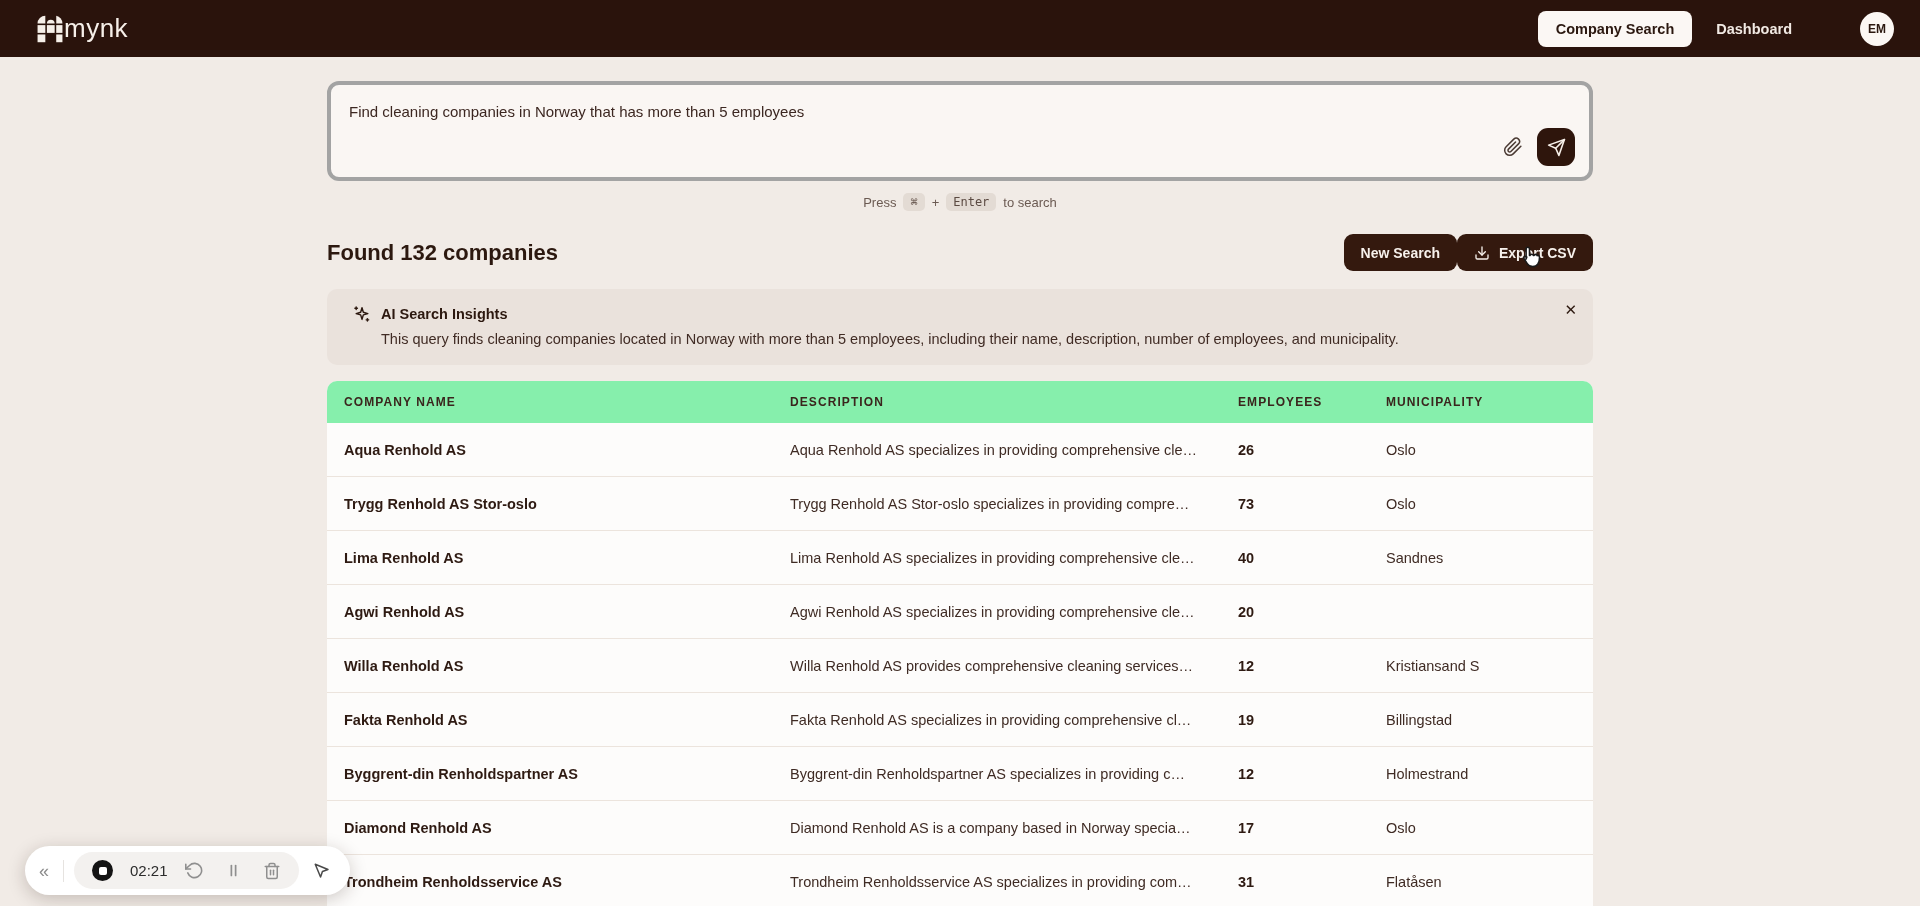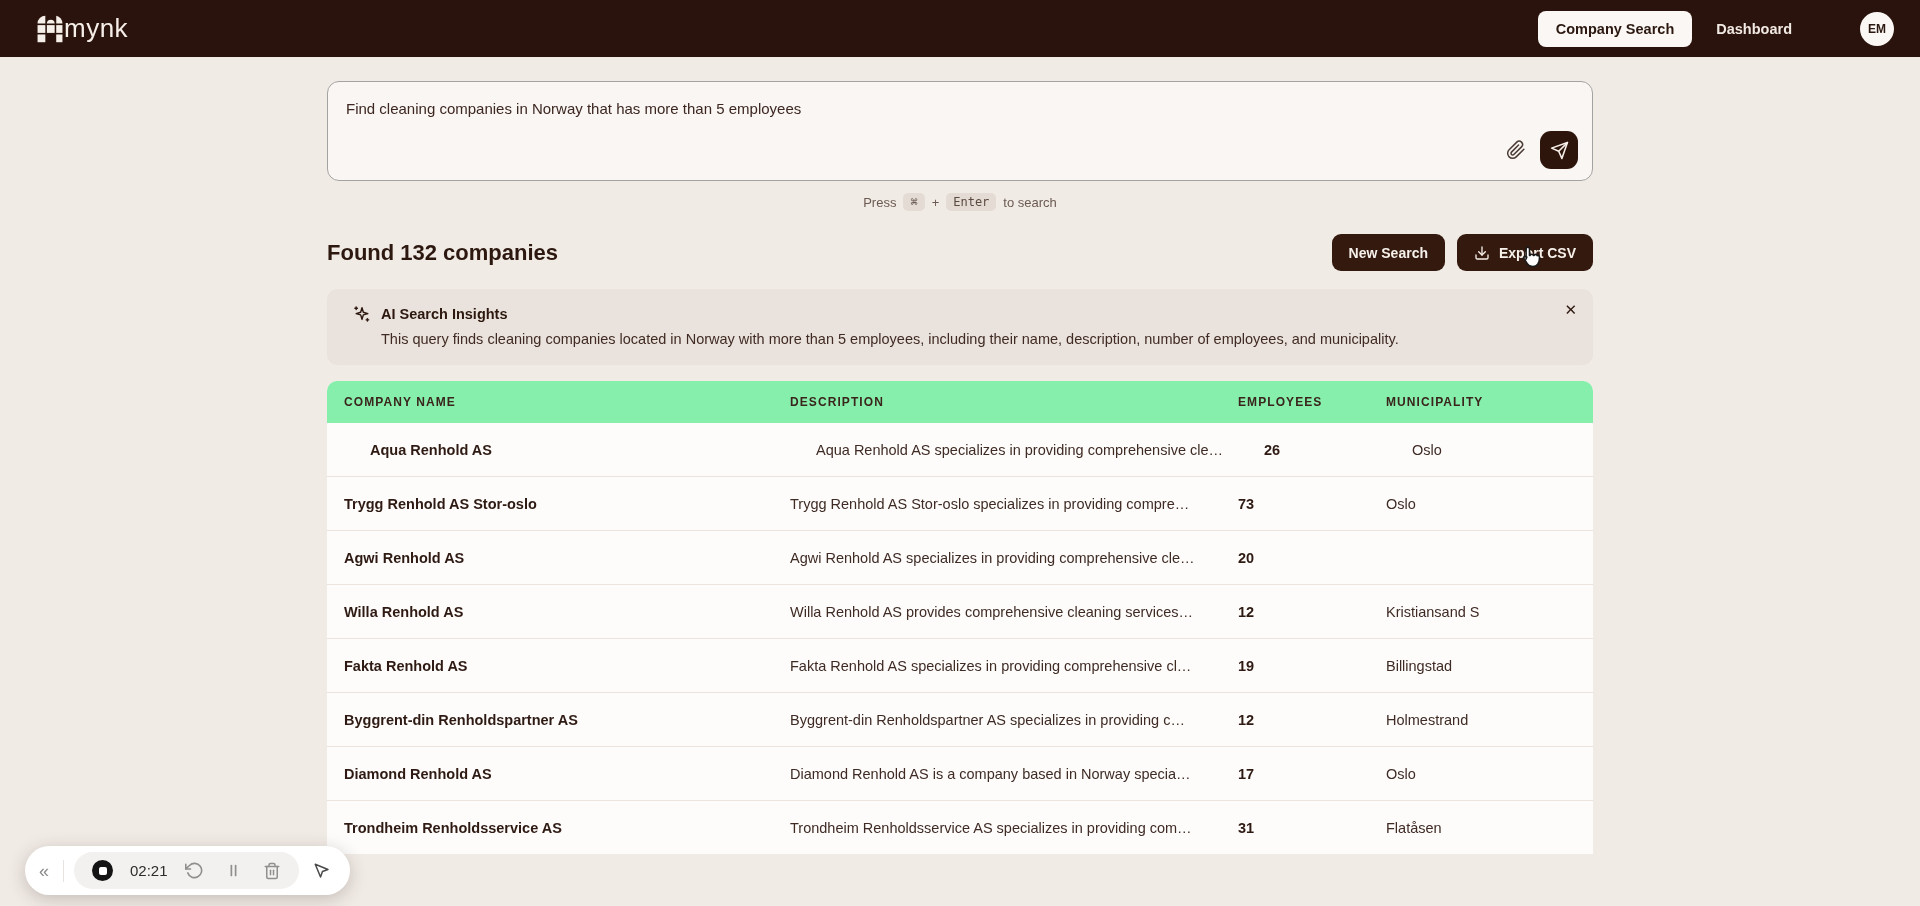--- a/index.html
+++ b/index.html
@@ -59,21 +59,21 @@
   }
 
   
   .content { width: 1266px; margin: 0 auto; }
 
   
   .search-card {
     margin-top: 24px;
     height: 100px;
     background: #faf6f3;
-    border: 1px solid #a3a3a3;
+    border: 4px solid #a3a3a3;
     border-radius: 12px;
     position: relative;
     padding: 17px 18px;
   }
   .query-text { font-size: 15px; color: #3c2721; line-height: 1.35; outline: none; }
   .search-actions {
     position: absolute; right: 14px; bottom: 11px;
     display: flex; align-items: center; gap: 14px;
   }
   .icon-btn { background: transparent; border: none; cursor: pointer; display: flex; align-items: center; }
@@ -99,21 +99,21 @@
     font-size: 12px;
     font-family: "DejaVu Sans Mono", "DejaVu Sans", monospace;
   }
 
   
   .results-bar {
     margin-top: 23px;
     display: flex; align-items: center; justify-content: space-between;
   }
   .results-count { font-size: 22px; font-weight: 700; color: #2c180f; }
-  .results-actions { display: flex; align-items: flex-end; gap: 12px; }
+  .results-actions { display: flex; align-items: flex-end; }
   .dark-btn {
     height: 37px;
     background: #34190e;
     color: #f7f1ec;
     border: none; border-radius: 9px;
     padding: 0 17px;
     font-family: inherit;
     font-size: 14px; font-weight: 600;
     display: flex; align-items: center; gap: 9px;
     cursor: pointer;
@@ -156,21 +156,21 @@
     letter-spacing: 0.09em;
     color: #3a251d;
   }
   .t-cell {
     display: flex; align-items: center;
     padding-left: 17px; padding-right: 10px;
     white-space: nowrap; overflow: hidden;
     font-size: 14.5px;
   }
   .t-body .t-row { border-top: 1px solid #ece4dd; cursor: pointer; }
-  .t-body .t-row:first-child { border-top: none; margin-left: 26px; }
+  .t-body .t-row:first-child { border-top: none; }
   .t-body .t-cell { height: 53px; }
   .c-name { font-weight: 700; color: #2e1a12; }
   .c-desc { color: #3f2b24; }
   .c-emp  { font-weight: 700; color: #2e1a12; }
   .c-muni { color: #3f2b24; }
 
   
   .recorder {
     position: fixed; left: 25px; bottom: 11px;
     height: 49px;
@@ -316,20 +316,26 @@
         <div class="t-cell c-name">Aqua Renhold AS</div>
         <div class="t-cell c-desc">Aqua Renhold AS specializes in providing comprehensive cle…</div>
         <div class="t-cell c-emp">26</div>
         <div class="t-cell c-muni">Oslo</div>
       </div>
       <div class="t-row">
         <div class="t-cell c-name">Trygg Renhold AS Stor-oslo</div>
         <div class="t-cell c-desc">Trygg Renhold AS Stor-oslo specializes in providing compre…</div>
         <div class="t-cell c-emp">73</div>
         <div class="t-cell c-muni">Oslo</div>
+      </div>
+      <div class="t-row">
+        <div class="t-cell c-name">Lima Renhold AS</div>
+        <div class="t-cell c-desc">Lima Renhold AS specializes in providing comprehensive cle…</div>
+        <div class="t-cell c-emp">40</div>
+        <div class="t-cell c-muni">Sandnes</div>
       </div>
       <div class="t-row">
         <div class="t-cell c-name">Agwi Renhold AS</div>
         <div class="t-cell c-desc">Agwi Renhold AS specializes in providing comprehensive cle…</div>
         <div class="t-cell c-emp">20</div>
       </div>
       <div class="t-row">
         <div class="t-cell c-name">Willa Renhold AS</div>
         <div class="t-cell c-desc">Willa Renhold AS provides comprehensive cleaning services…</div>
         <div class="t-cell c-emp">12</div>

